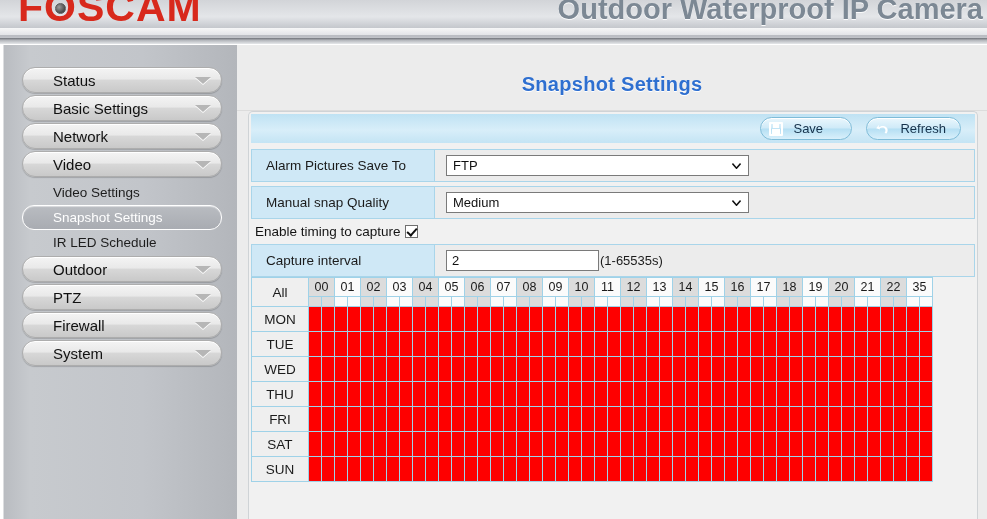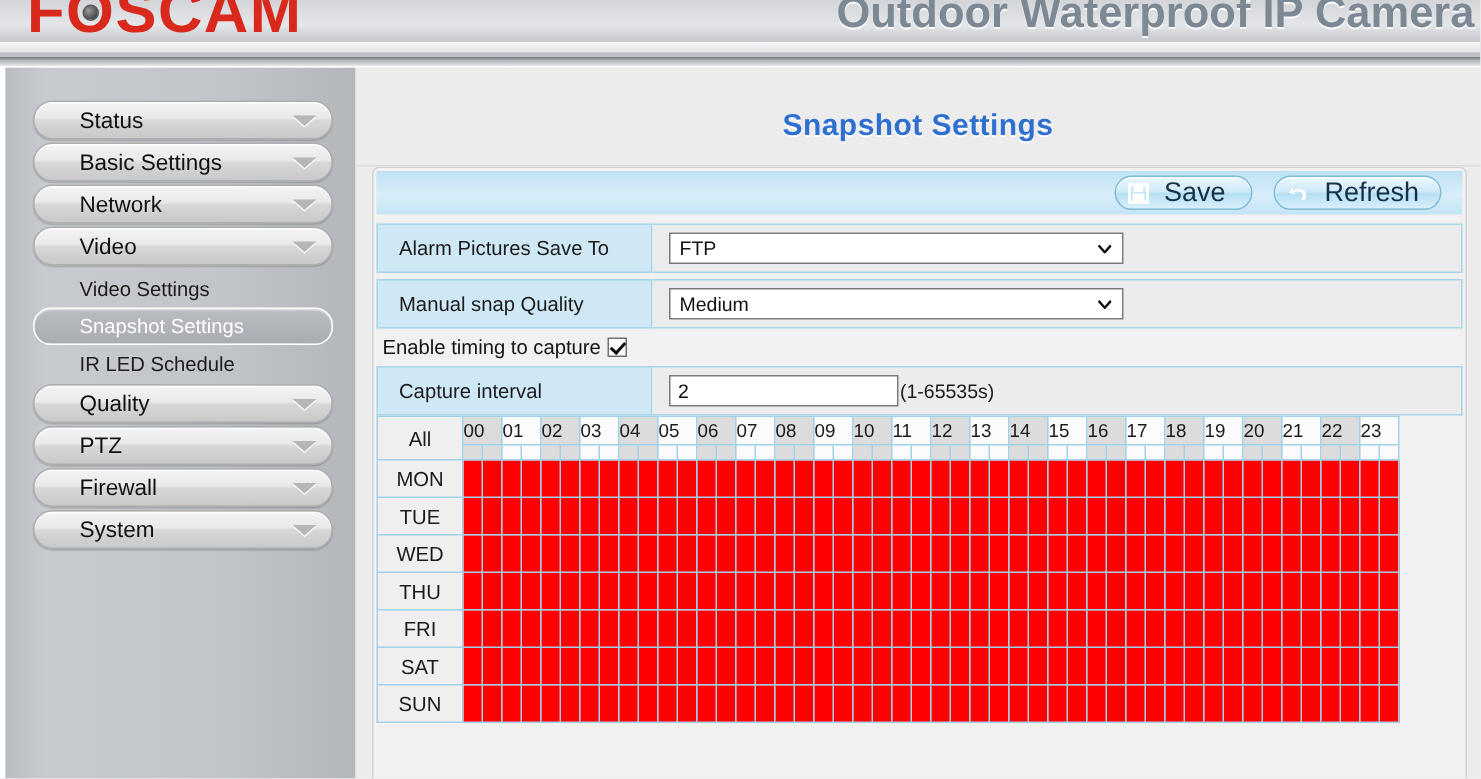--- a/index.html
+++ b/index.html
@@ -129,21 +129,21 @@
     height: 23px; min-width: 92px;
     margin-left: 14px;
     border-radius: 12px;
     border: 1px solid #7fbcd8;
     background: linear-gradient(to bottom, #eaf7fd 0%, #cfeaf8 48%, #b5dff3 52%, #d9f0fb 100%);
     display: flex; align-items: center;
     padding: 0 14px 0 8px;
     cursor: pointer;
     box-shadow: inset 0 1px 0 #ffffff;
   }
-  .tb-btn-label { font-size: 18px; color: #15314a; margin-left: 10px; }
+  .tb-btn-label { font-size: 13px; color: #15314a; margin-left: 10px; }
   .icn-save {
     width: 14px; height: 14px; position: relative;
     border: 2px solid #ffffff; border-radius: 1px;
     background: transparent; flex: 0 0 auto;
   }
   .icn-save::before {
     content: ""; position: absolute; left: 2px; top: 0;
     width: 6px; height: 4px; background: #ffffff;
   }
   .icn-save::after {
@@ -234,21 +234,21 @@
     padding: 0; margin: 0;
     font-weight: normal;
   }
   .hdr-corner {
     width: 57px; height: 29px;
     background: #efefef;
     text-align: center; font-size: 13.5px; color: #1b1b1b;
     cursor: pointer;
   }
   .hdr-hour {
-    height: 16px; 
+    height: 16px; text-align: center;
     font-size: 12.5px; color: #1b1b1b;
     cursor: pointer;
   }
   .hdr-hour.alt { background: #dcdcdc; }
   .hdr-hour.plain { background: #fbfbfb; }
   .hdr-sub { height: 8px; }
   .hdr-sub.alt { background: #dcdcdc; }
   .hdr-sub.plain { background: #fbfbfb; }
   .day-label {
     width: 57px; height: 25px; background: #efefef;
@@ -298,21 +298,21 @@
       </div>
       <div class="sub-item selected">
         <span>Snapshot Settings</span>
       </div>
       <div class="sub-item">
         <span>IR LED Schedule</span>
       </div>
     </div>
 
     <div class="menu-group">
-      <span class="menu-group-label">Quality</span>
+      <span class="menu-group-label">Outdoor</span>
       <span class="chev"></span>
     </div>
 
     <div class="menu-group">
       <span class="menu-group-label">PTZ</span>
       <span class="chev"></span>
     </div>
 
     <div class="menu-group">
       <span class="menu-group-label">Firewall</span>
@@ -417,21 +417,21 @@
               <td class="hdr-hour plain" colspan="2">13</td>
               <td class="hdr-hour alt" colspan="2">14</td>
               <td class="hdr-hour plain" colspan="2">15</td>
               <td class="hdr-hour alt" colspan="2">16</td>
               <td class="hdr-hour plain" colspan="2">17</td>
               <td class="hdr-hour alt" colspan="2">18</td>
               <td class="hdr-hour plain" colspan="2">19</td>
               <td class="hdr-hour alt" colspan="2">20</td>
               <td class="hdr-hour plain" colspan="2">21</td>
               <td class="hdr-hour alt" colspan="2">22</td>
-              <td class="hdr-hour plain" colspan="2">23</td>
+              <td class="hdr-hour plain" colspan="2">35</td>
             </tr>
             <tr>
               <td class="hdr-sub alt"></td>
               <td class="hdr-sub alt"></td>
               <td class="hdr-sub plain"></td>
               <td class="hdr-sub plain"></td>
               <td class="hdr-sub alt"></td>
               <td class="hdr-sub alt"></td>
               <td class="hdr-sub plain"></td>
               <td class="hdr-sub plain"></td>

